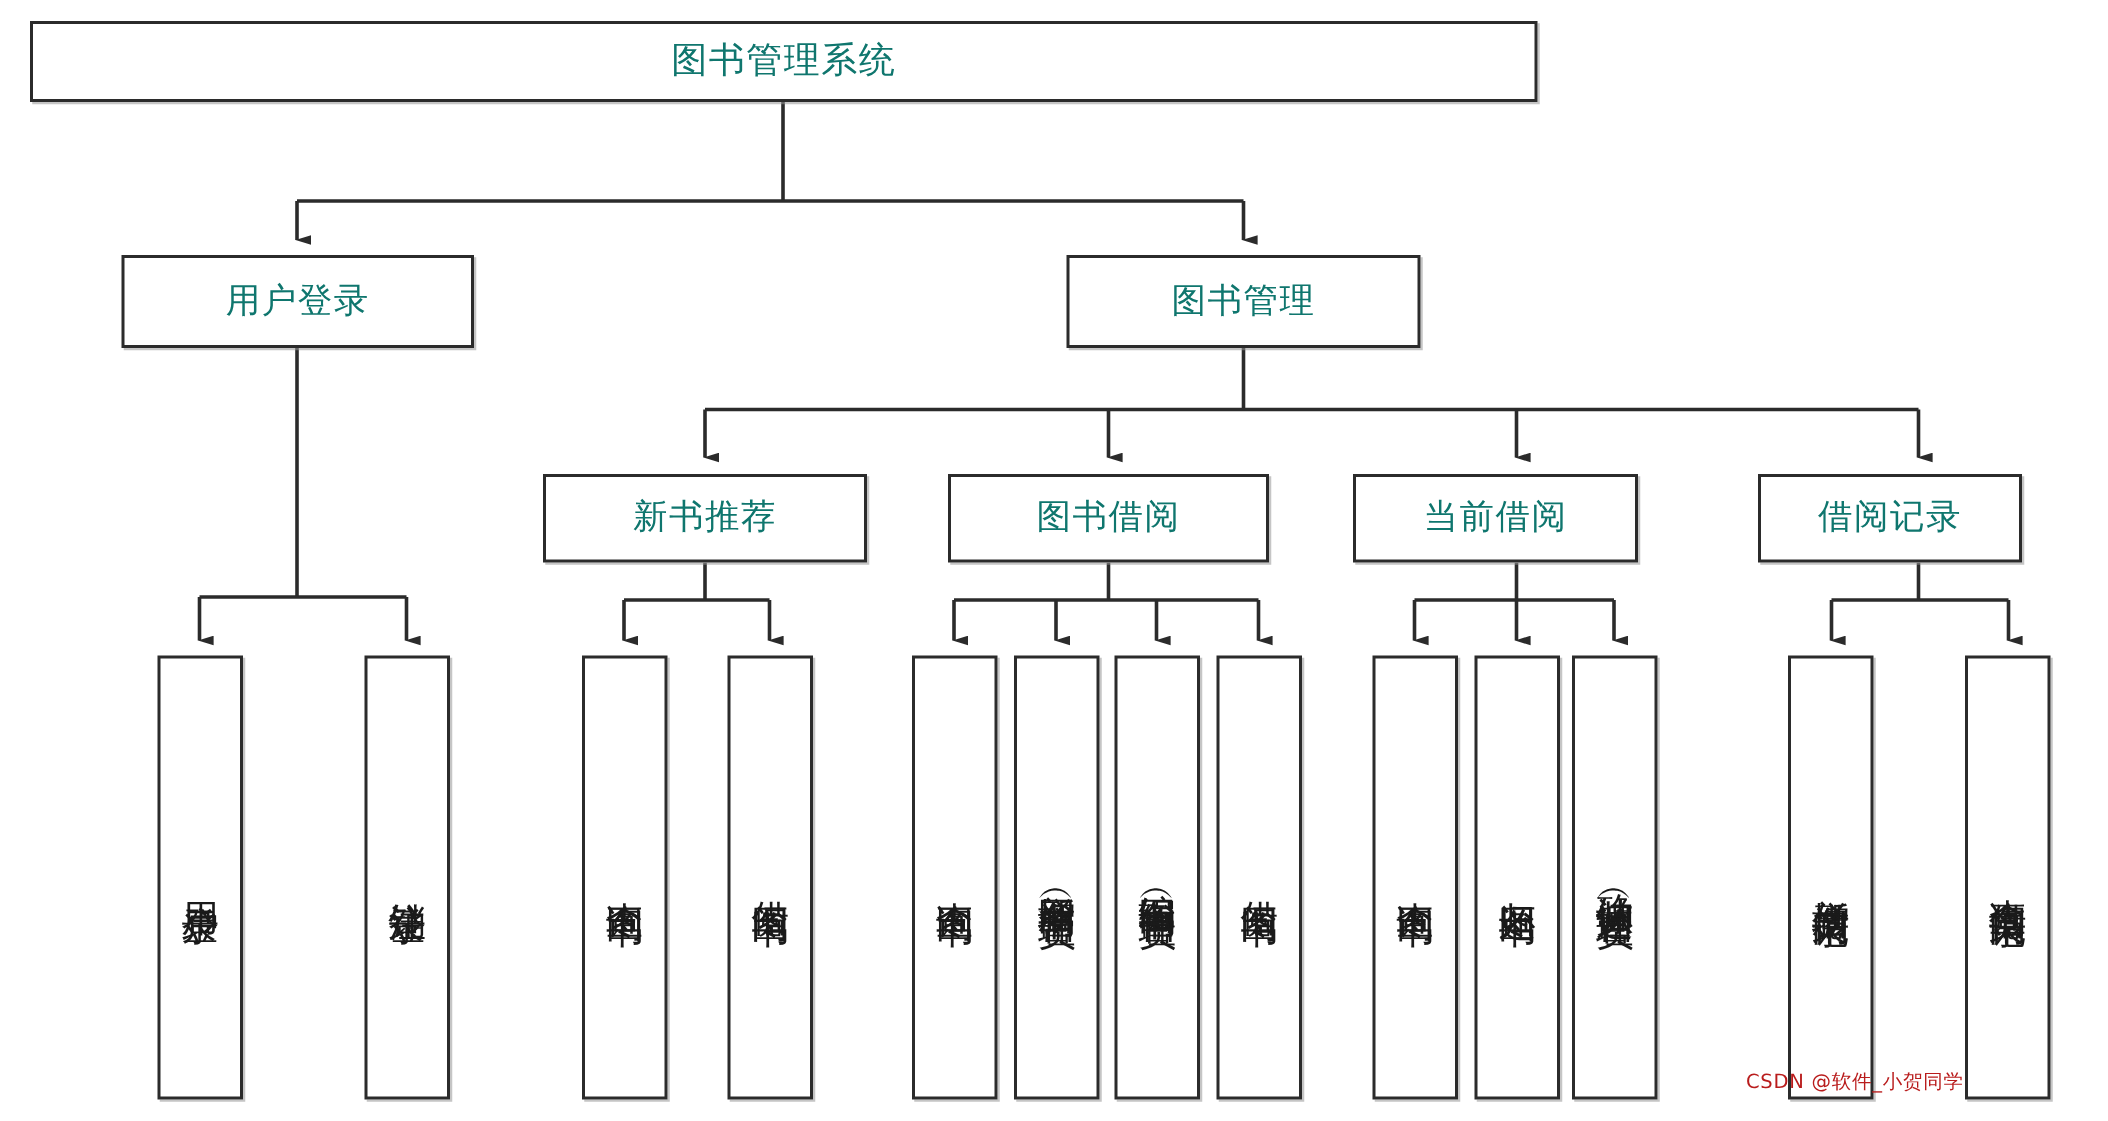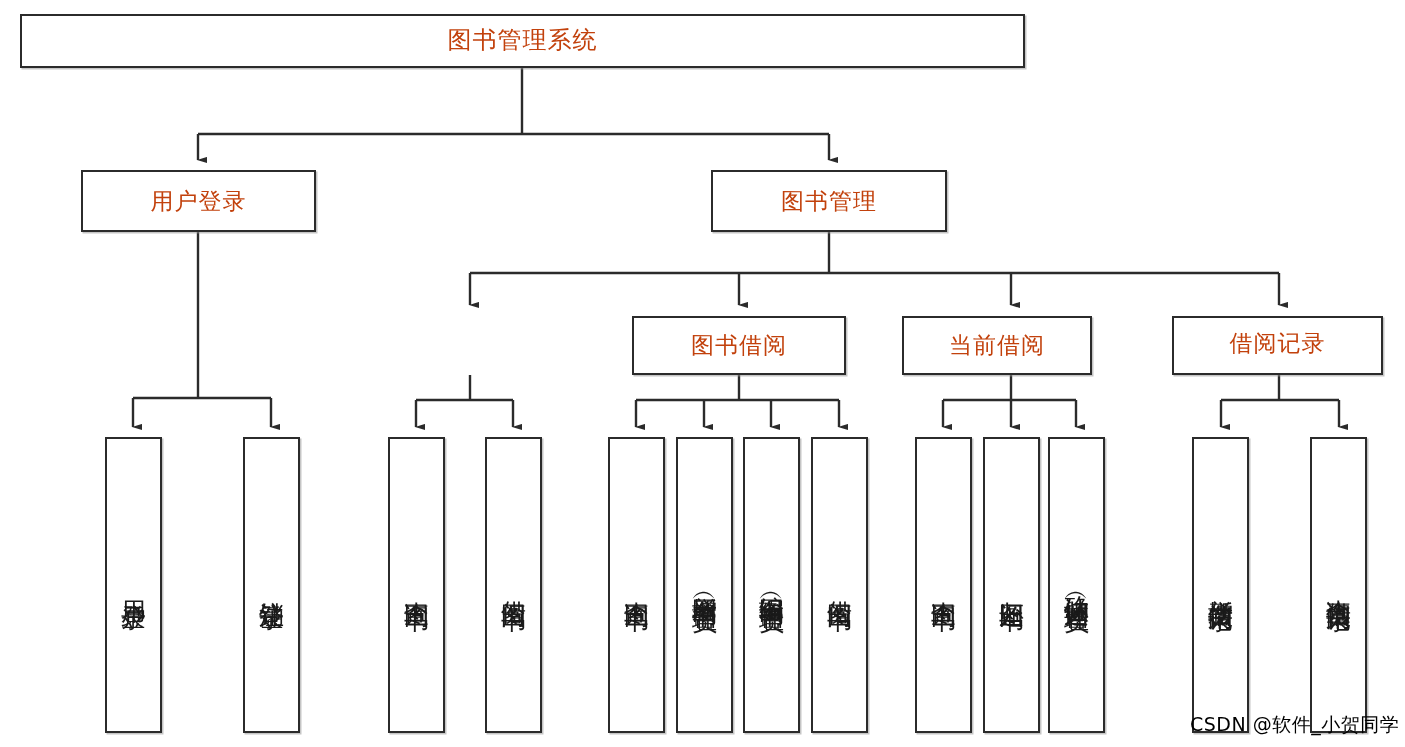--- a/index.html
+++ b/index.html
@@ -18,21 +18,21 @@
     overflow: hidden;
   }
   .node {
     position: absolute;
     box-sizing: border-box;
     border: 2.5px solid #2b2b2b;
     background: #ffffff;
     display: flex;
     align-items: center;
     justify-content: center;
-    color: #c2410c;
+    color: #0f766e;
     box-shadow: 1.5px 1.5px 0 0 rgba(150,150,150,0.55);
   }
   .node .label {
     font-size: 23px;
     letter-spacing: 1px;
     line-height: 1.15;
     white-space: nowrap;
   }
   .node.root .label { font-size: 24px; }
   .leaf {
@@ -63,24 +63,24 @@
     height: 747px;
     pointer-events: none;
   }
   svg.wires line, svg.wires path {
     stroke: #2b2b2b;
     stroke-width: 2.4;
     fill: none;
   }
   .watermark {
     position: absolute;
-    left: 1190px;
+    left: 1164px;
     top: 712px;
-    font-size: 19px;
-    color: #000000;
+    font-size: 13px;
+    color: #b91c1c;
     white-space: nowrap;
     letter-spacing: 0.5px;
   }
 </style>
 </head>
 <body>
 
 <div id="canvas">
 
   <svg class="wires" viewBox="0 0 1405 747" xmlns="http://www.w3.org/2000/svg">
@@ -135,27 +135,30 @@
     <span class="label">图书管理系统</span>
   </div>
 
   <div class="node" style="left:81px; top:170px; width:235px; height:62px;">
     <span class="label">用户登录</span>
   </div>
   <div class="node" style="left:711px; top:170px; width:236px; height:62px;text-align:center;">
     <span class="label">图书管理</span>
   </div>
 
+  <div class="node" style="left:362px; top:316px; width:216px; height:59px;">
+    <span class="label">新书推荐</span>
+  </div>
   <div class="node" style="left:632px; top:316px; width:214px; height:59px;">
     <span class="label">图书借阅</span>
   </div>
   <div class="node" style="left:902px; top:316px; width:190px; height:59px;">
     <span class="label">当前借阅</span>
   </div>
-  <div class="node" style="left:1172px; top:316px; width:211px; height:59px;font-family:Liberation Mono, monospace;">
+  <div class="node" style="left:1172px; top:316px; width:176px; height:59px;">
     <span class="label">借阅记录</span>
   </div>
 
   <div class="leaf" style="left:105px; top:437px; width:57px; height:296px;">
     <span class="vlabel">用户登录</span>
   </div>
   <div class="leaf" style="left:243px; top:437px; width:57px; height:296px;">
     <span class="vlabel">注销登录</span>
   </div>
 

